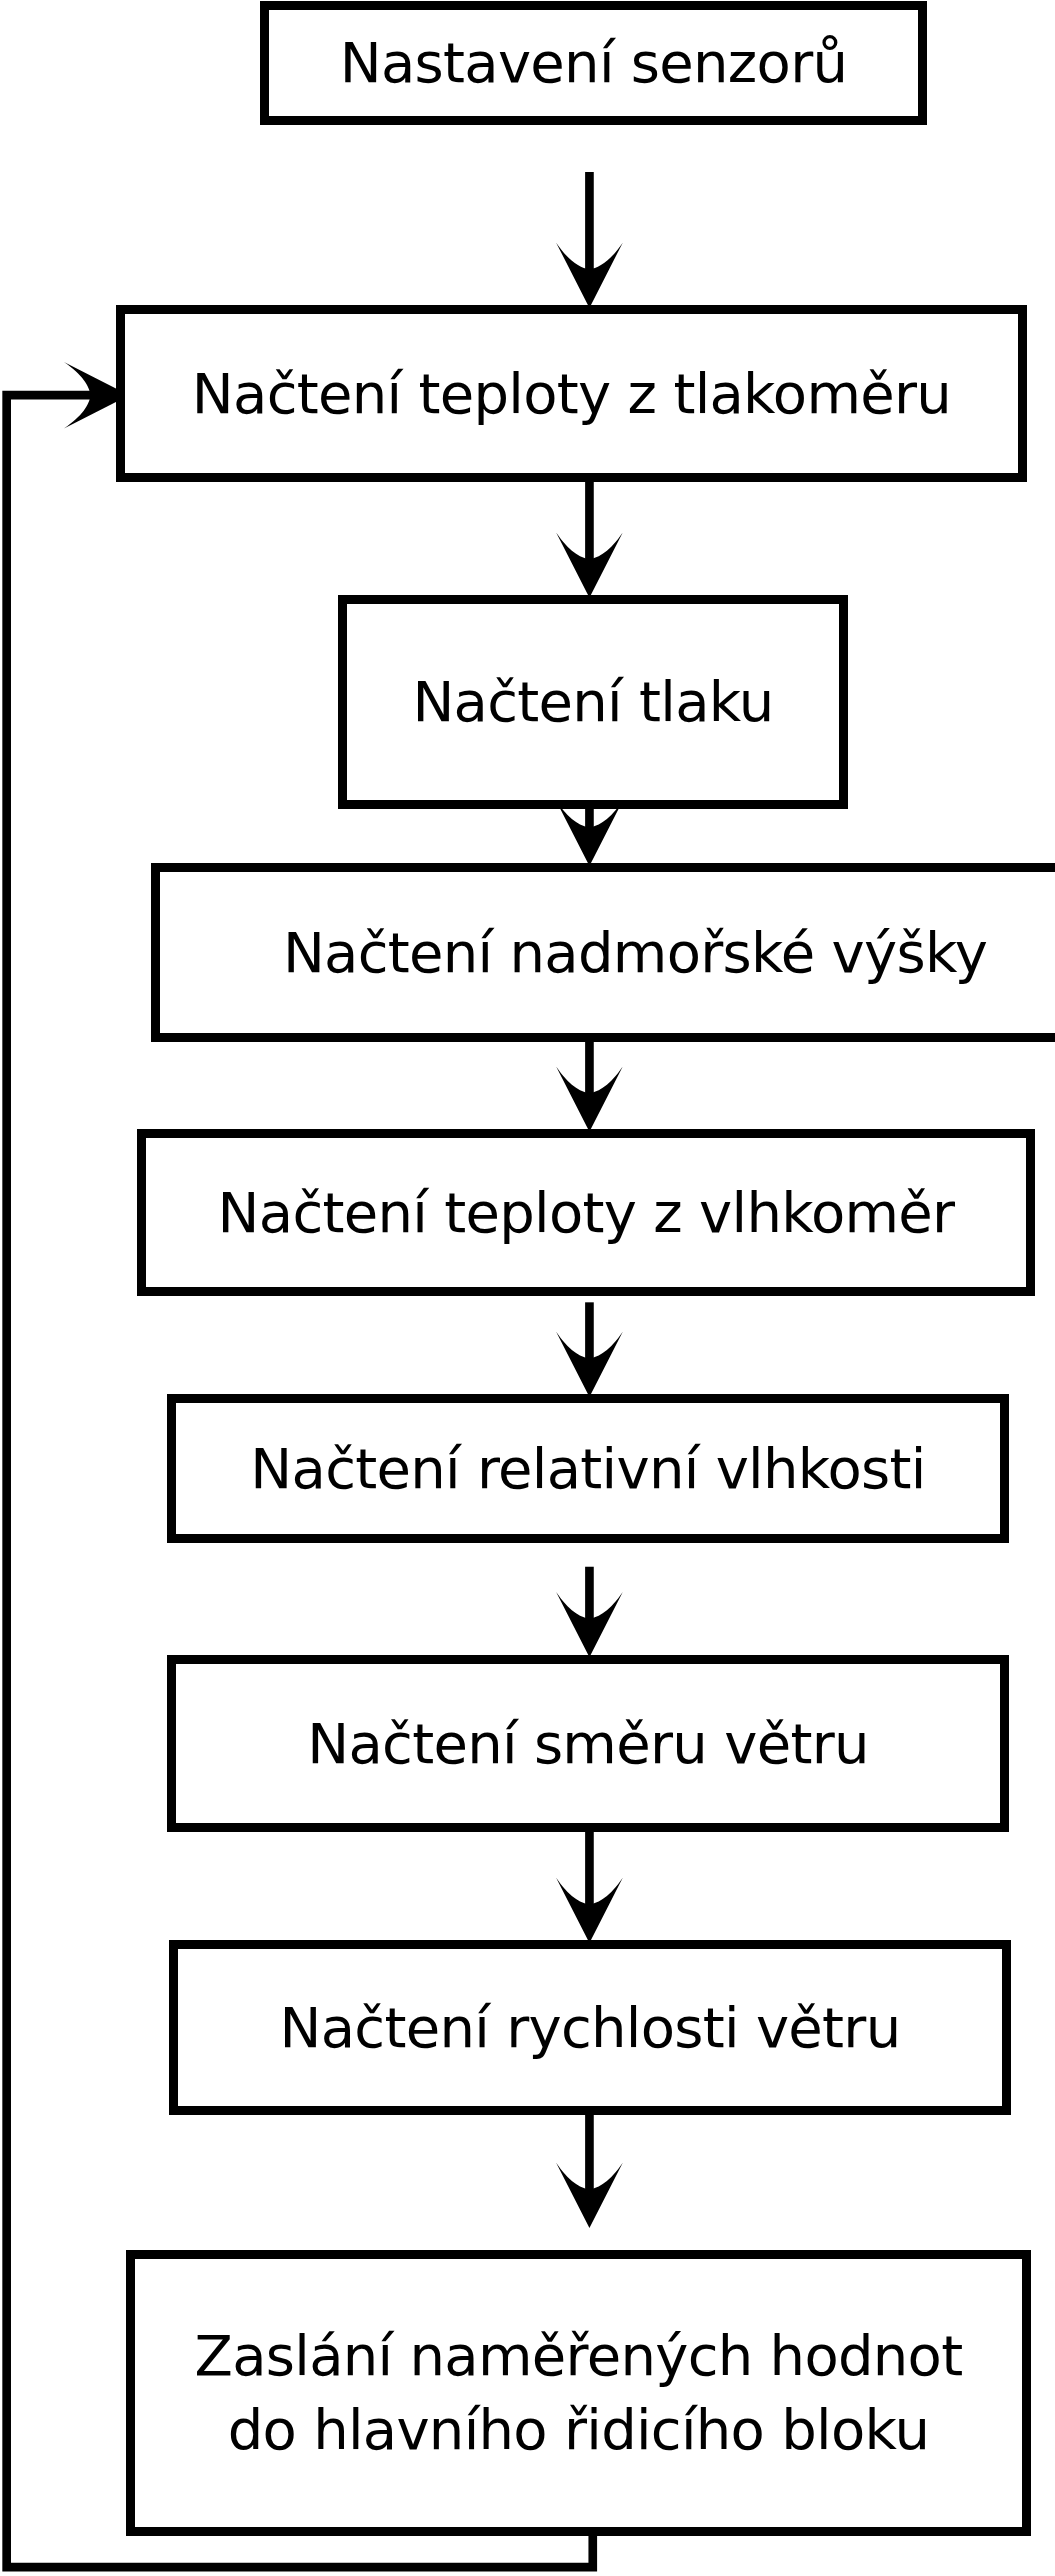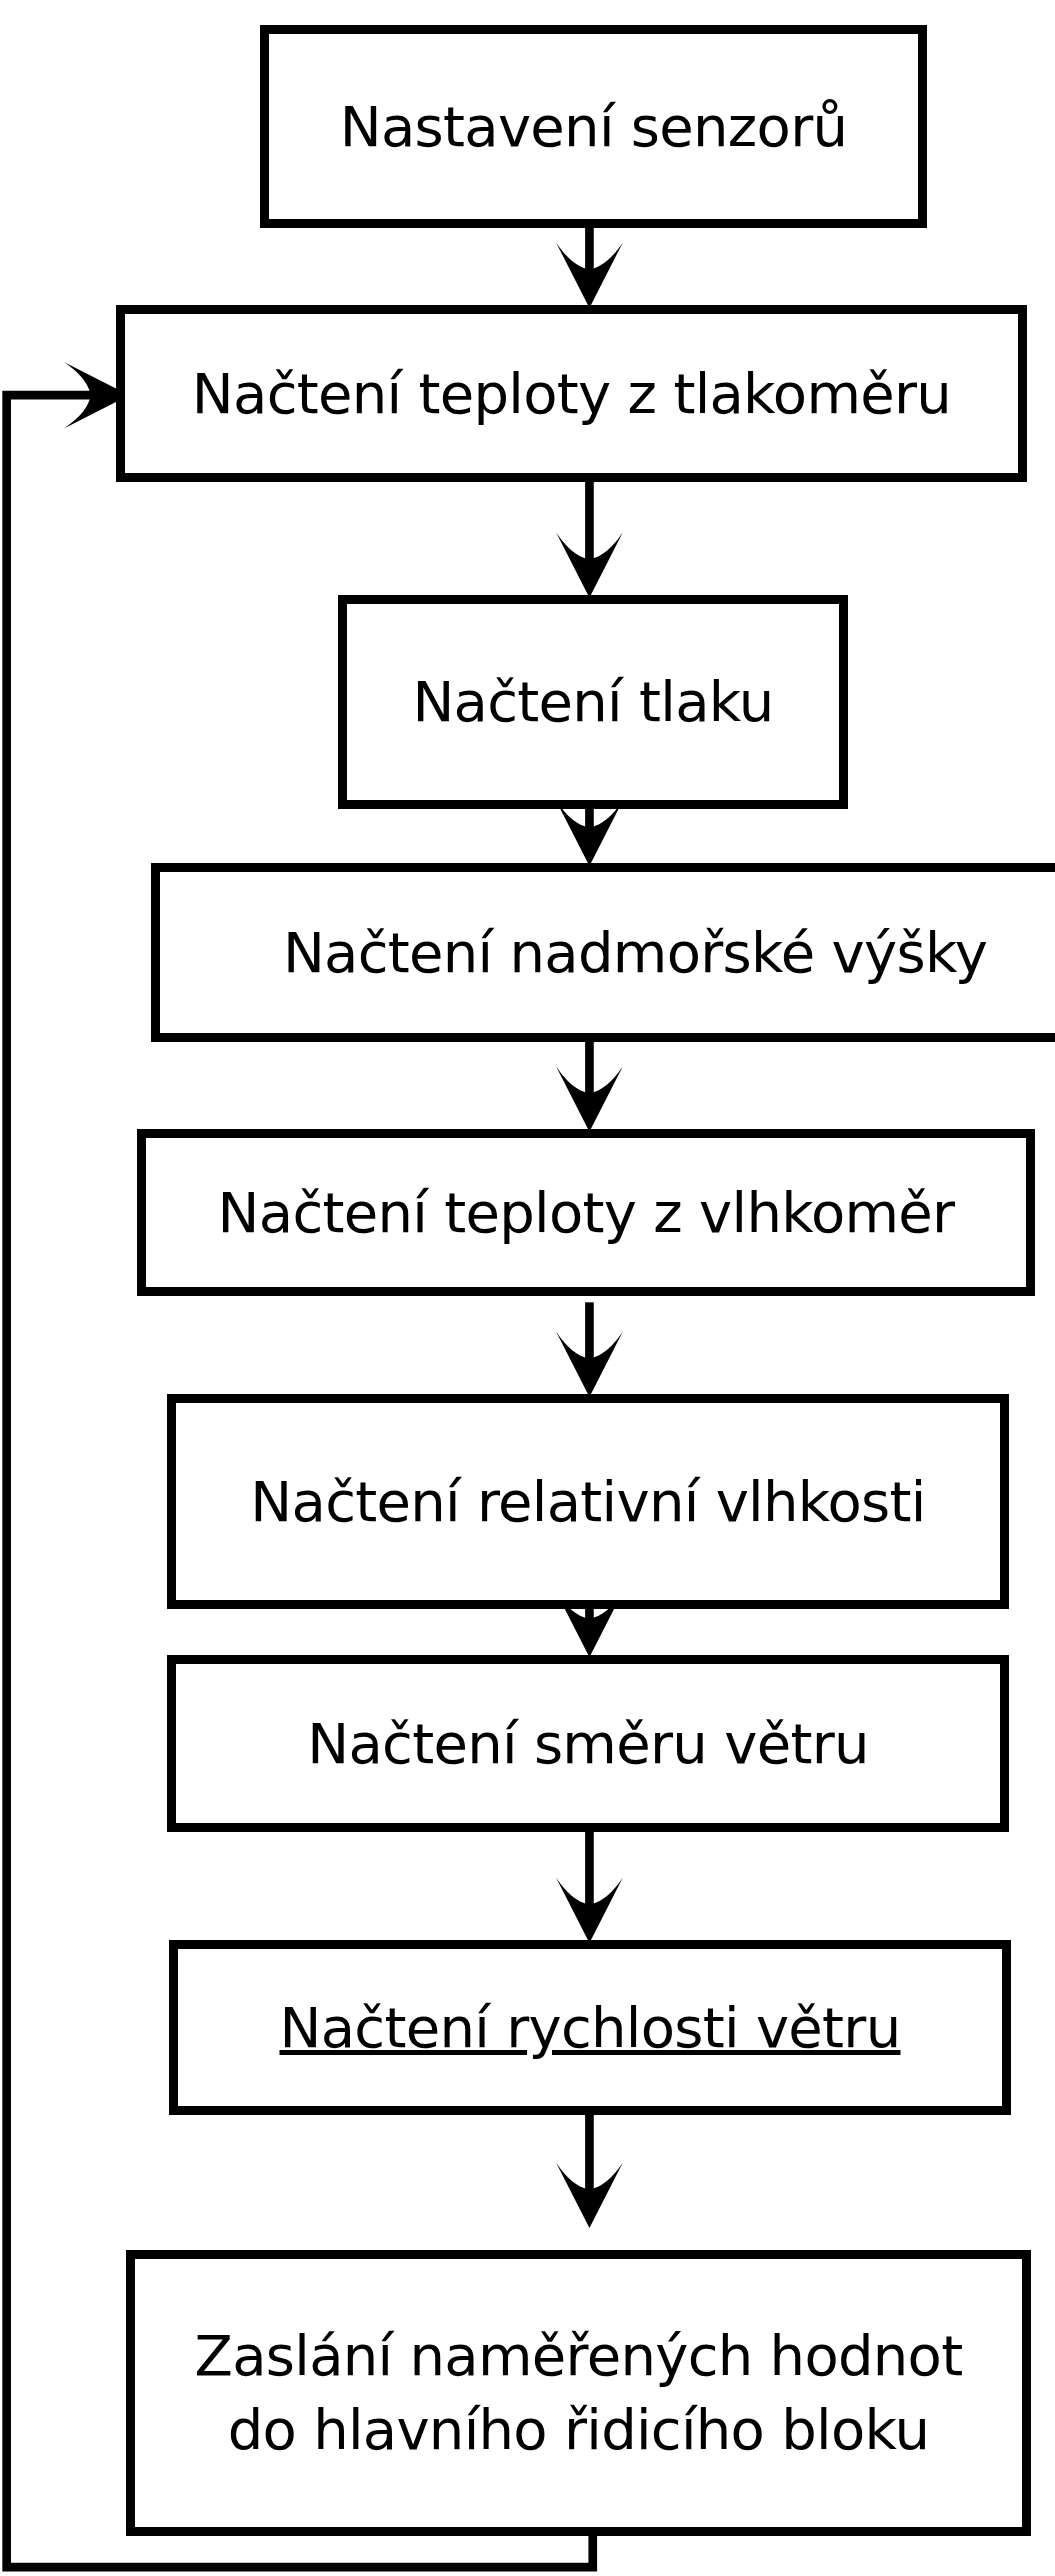--- a/index.html
+++ b/index.html
@@ -33,28 +33,28 @@
     display: flex;
     align-items: center;
     justify-content: center;
     text-align: center;
     font-size: 56px;
     line-height: 1.32;
     white-space: pre-line;
     letter-spacing: -0.7px;
   }
   
-  .b1 { left: 260px; top: 1.3px;    width: 667px; height: 203px; margin-top: 24px; }
+  .b1 { left: 260px; top: 1.3px;    width: 667px; height: 124px; }
   .b2 { left: 116px; top: 305px;  width: 911px; height: 177px; }
   .b3 { left: 338px; top: 595px;  width: 510px;  height: 214px; }
   .b4 { left: 151px; top: 863px; width: 968px; height: 179px; }
   .b5 { left: 137px; top: 1129px; width: 898px; height: 167px; }
-  .b6 { left: 167px; top: 1394px; width: 842px; height: 215px; }
+  .b6 { left: 167px; top: 1394px; width: 842px; height: 149px; }
   .b7 { left: 167px; top: 1655px; width: 842px; height: 177px; }
-  .b8 { left: 169px; top: 1940px; width: 842px; height: 175px; text-decoration: underline; }
+  .b8 { left: 169px; top: 1940px; width: 842px; height: 175px; }
   .b9 { left: 126px; top: 2226px; width: 905px; height: 286px; margin-top: 24px; }
   .shaft, .loop {
     stroke: #000000;
     stroke-width: 13;
     fill: none;
   }
   .head {
     fill: #000000;
     stroke: none;
   }

